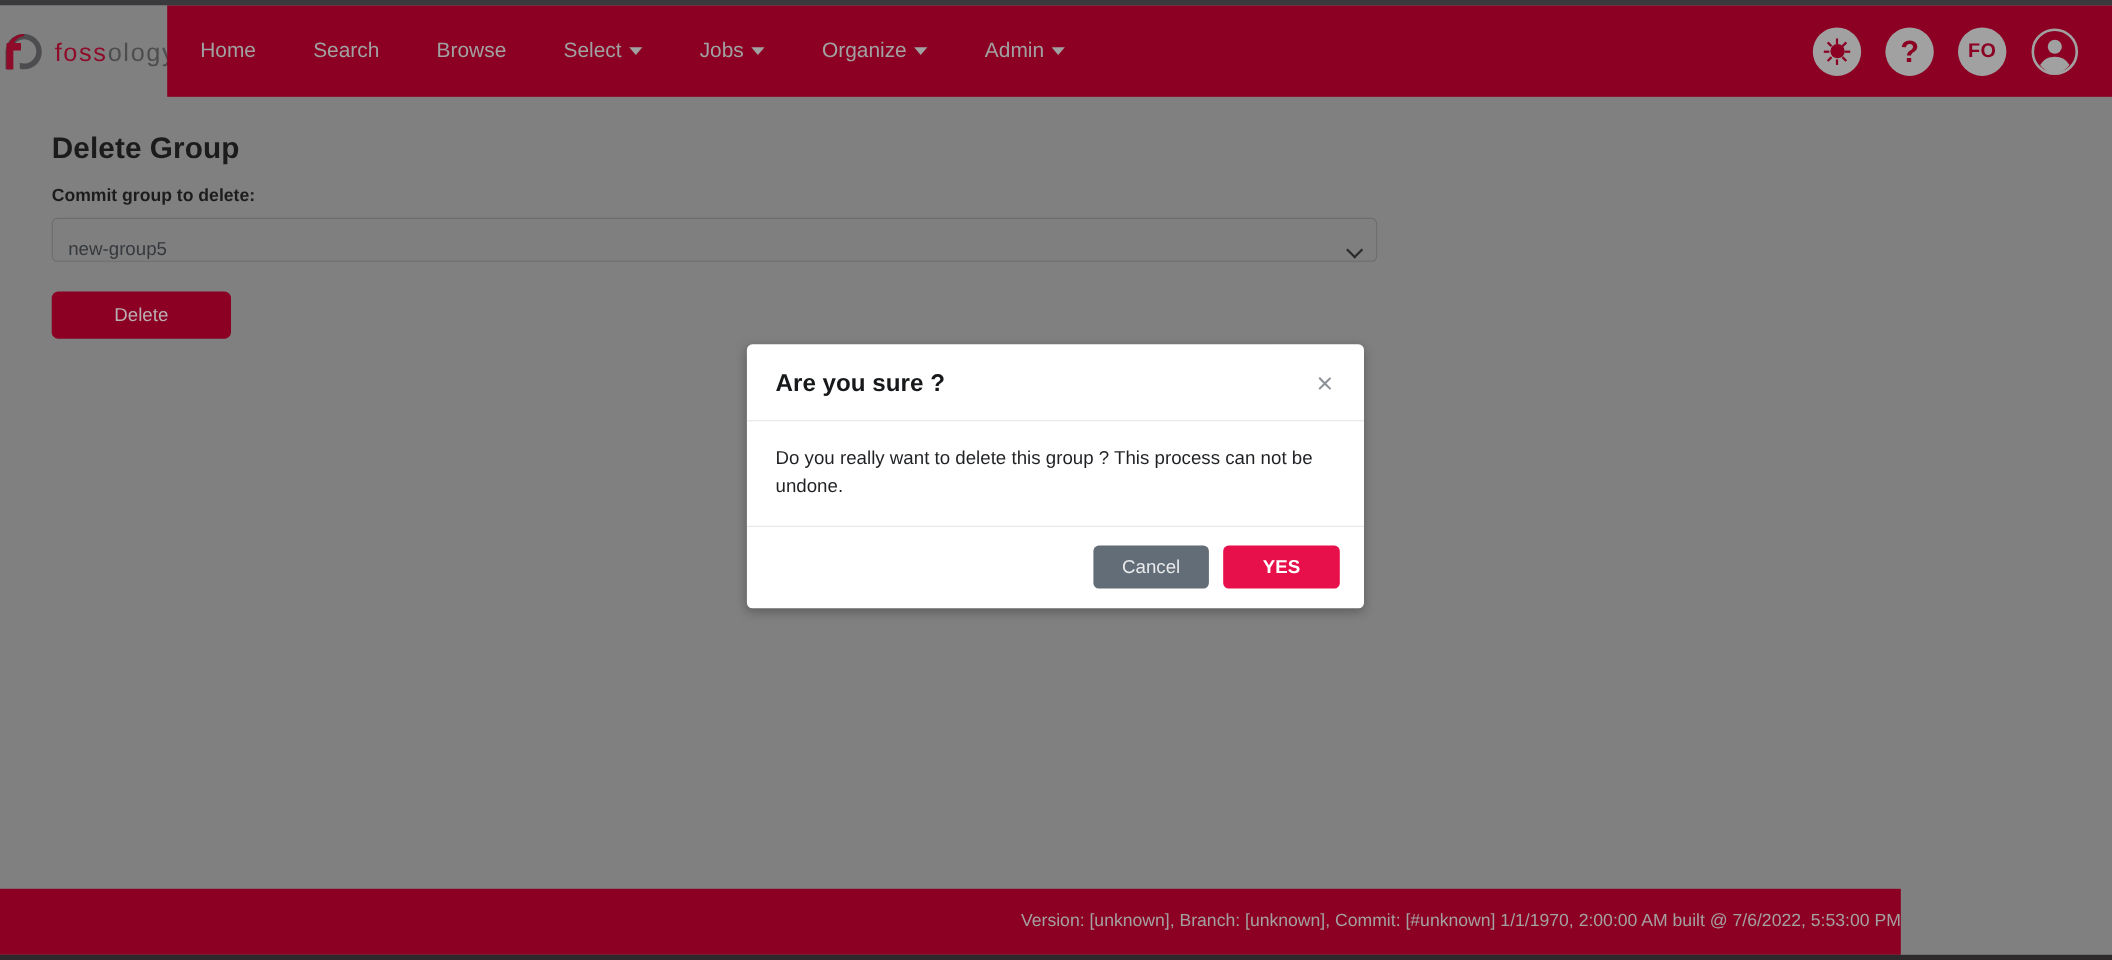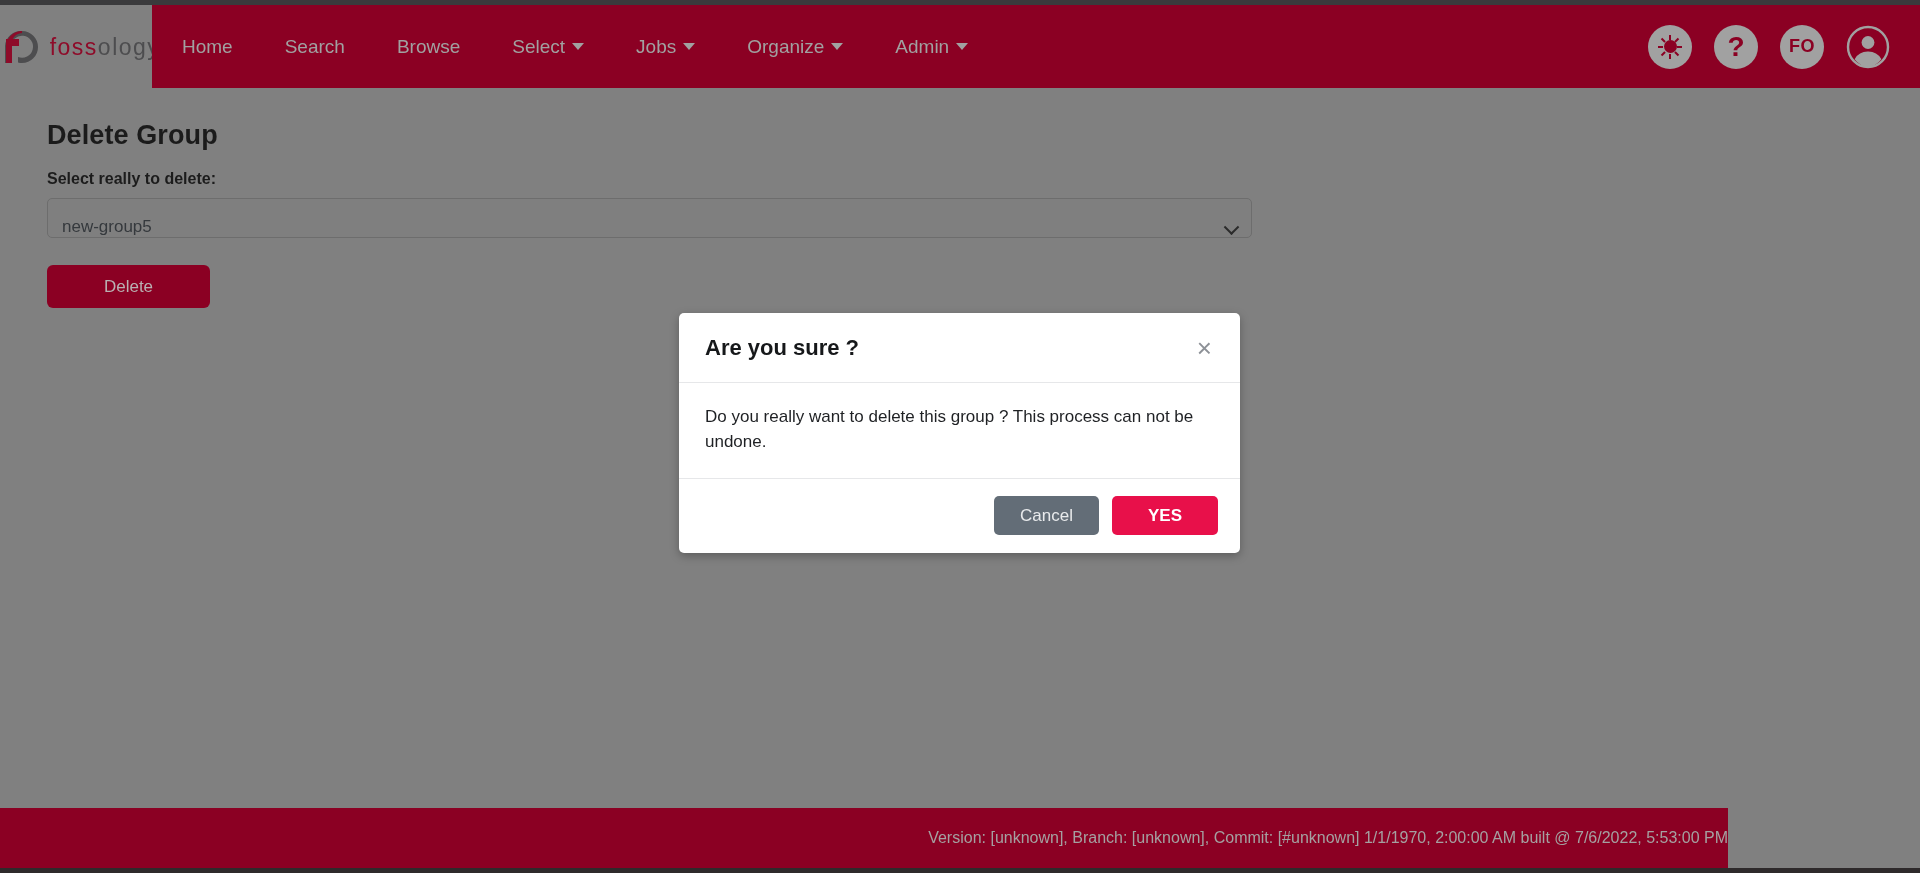--- a/index.html
+++ b/index.html
@@ -302,21 +302,21 @@
           <path d="M8.6 34.2A15.2 15.2 0 0 1 22 26.6a15.2 15.2 0 0 1 13.4 7.6A19.9 19.9 0 0 1 22 42a19.9 19.9 0 0 1-13.4-7.8z" fill="#a1a1a1"></path>
         </svg>
       </div>
 
     </div>
   </div>
 </div>
 
 <h1 class="page-title">Delete Group</h1>
 
-<label class="form-label">Select really to delete:</label>
+<label class="form-label">Commit group to delete:</label>
 
 <div class="group-select">
   <span>new-group5</span>
   <span class="chev"></span>
 </div>
 
 <button class="delete-btn">Delete</button>
 
 <div class="modal">
   <div class="modal-header">

